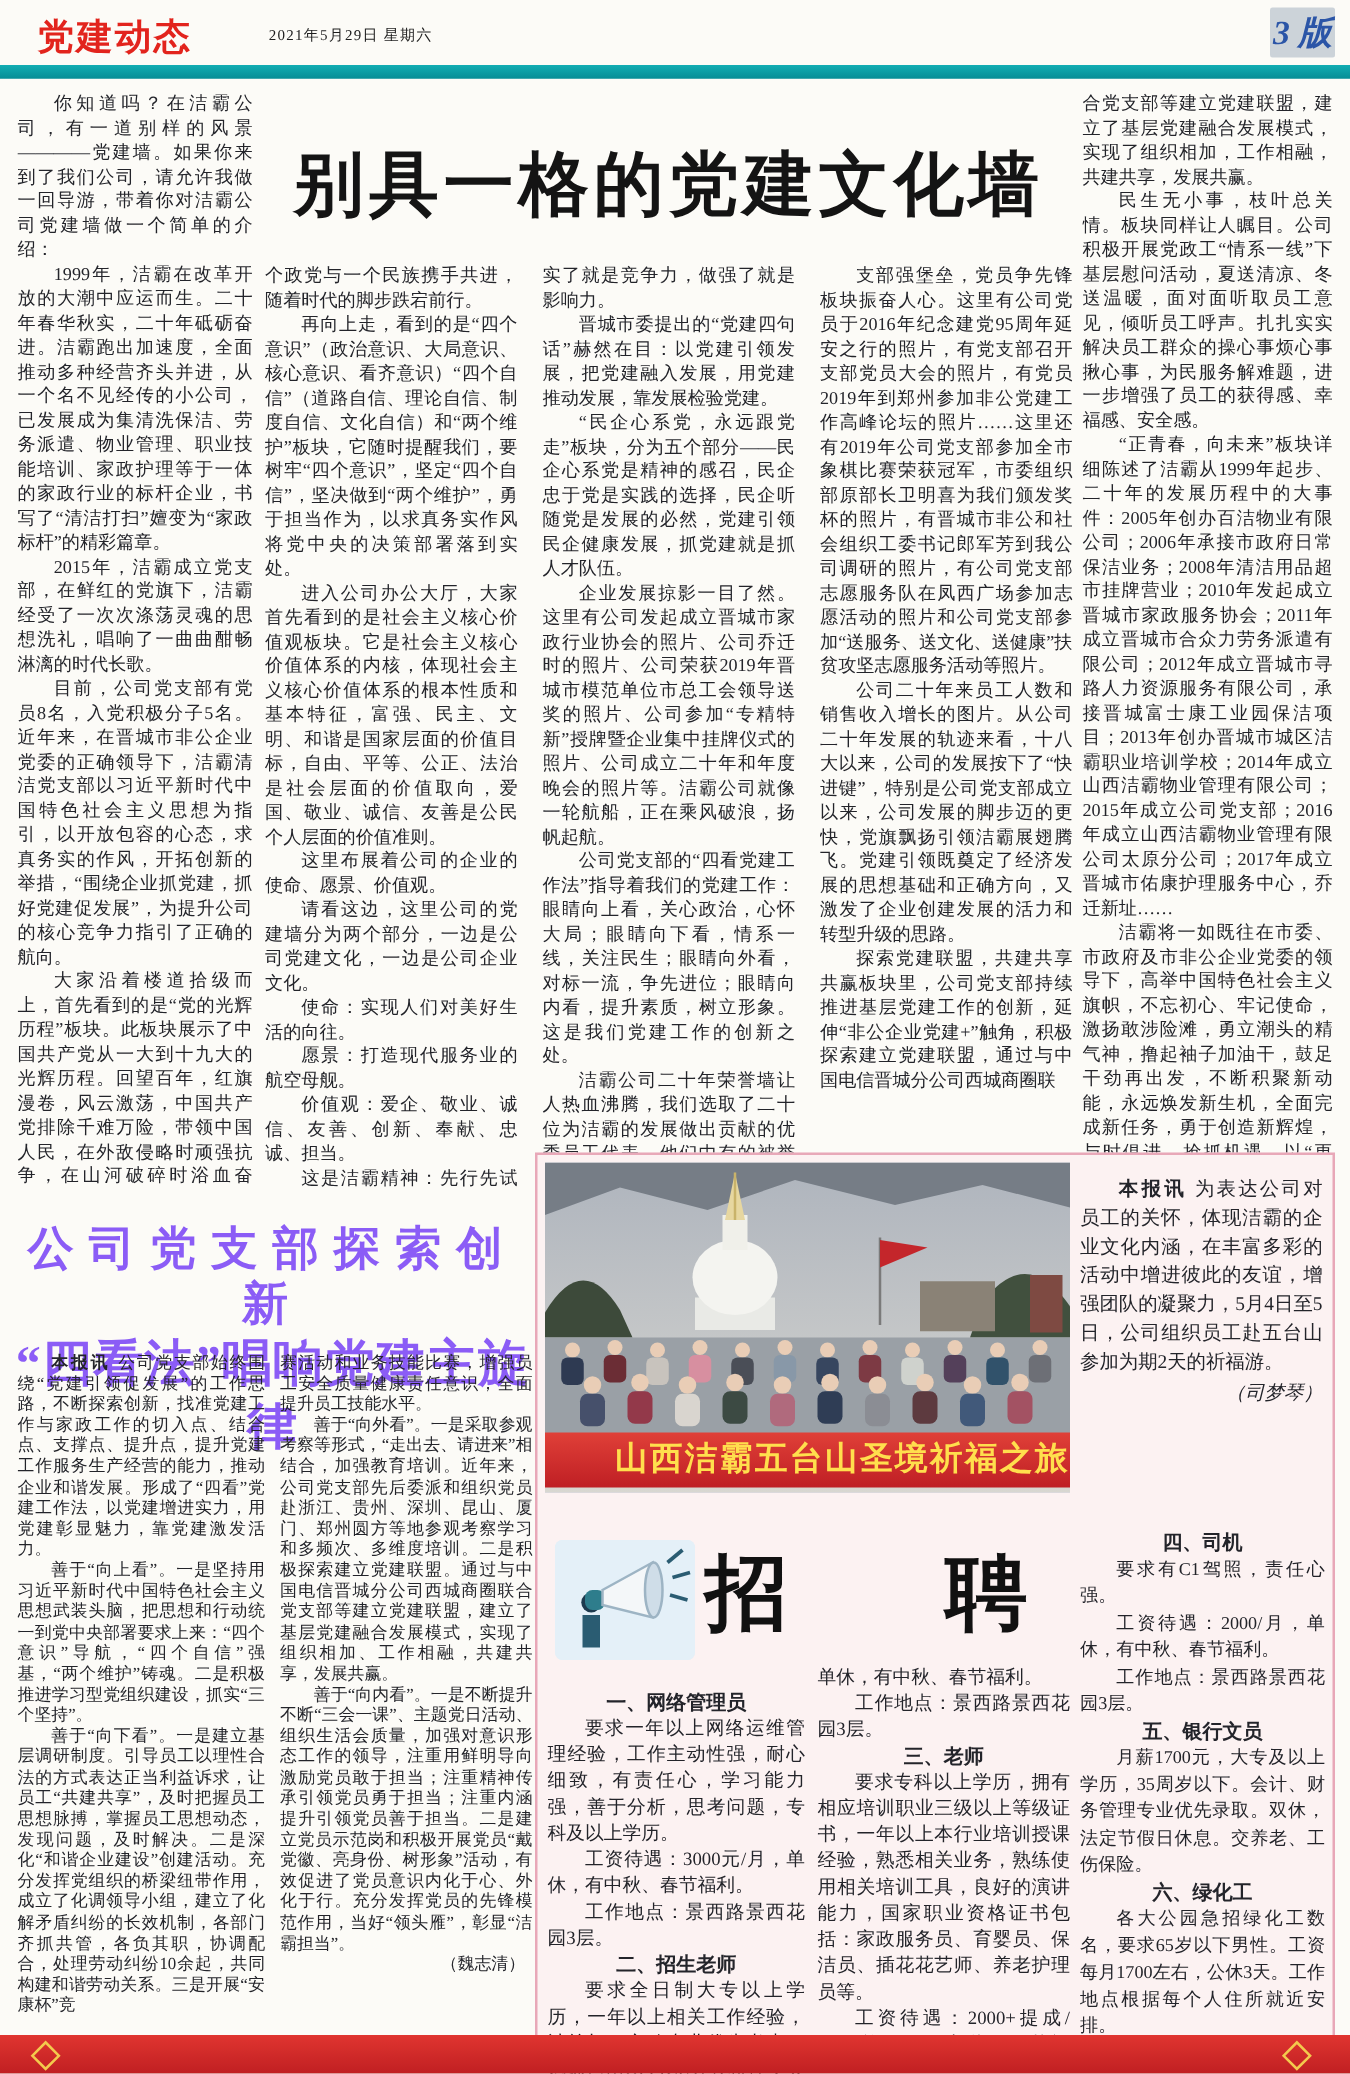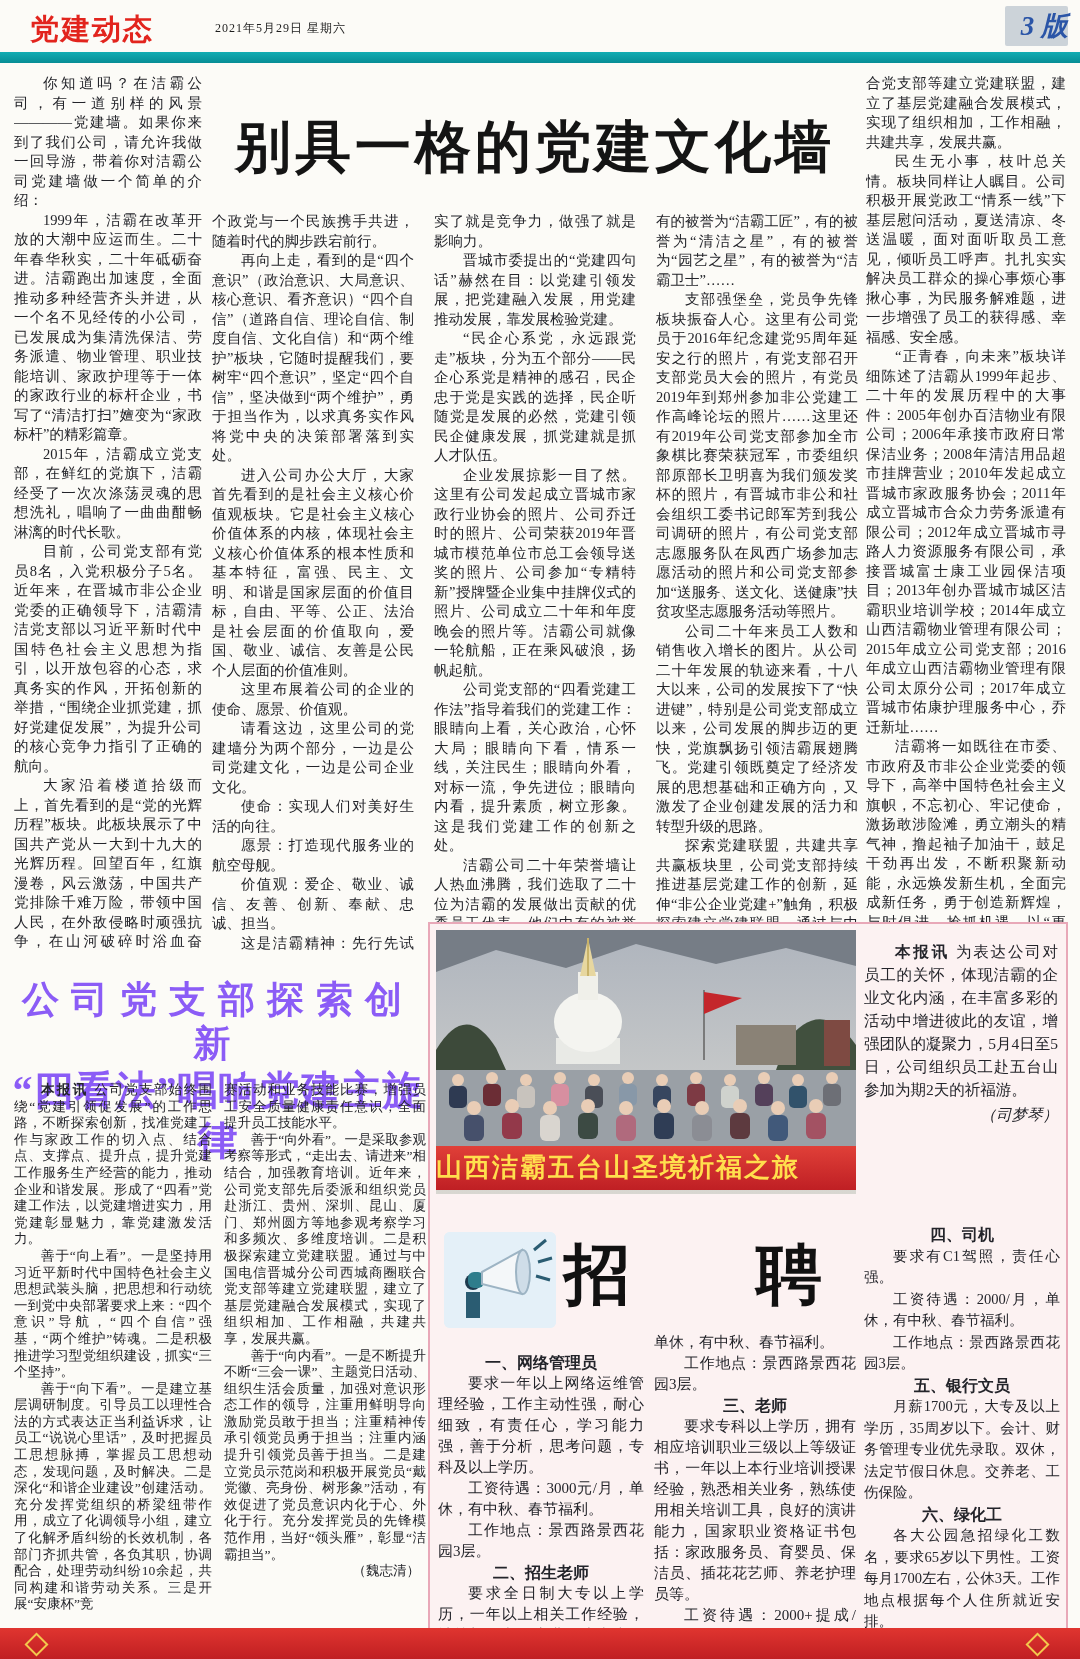--- a/index.html
+++ b/index.html
@@ -3,22 +3,22 @@
 <meta charset="utf-8">
 <style>
   html,body{margin:0;padding:0;background:#e8e6e2;}
   .page{position:relative;width:1080px;height:1659px;margin:0 auto;background:#fcfbf7;
         font-family:"Liberation Serif","DejaVu Serif",serif;color:#23242a;overflow:hidden;}
   
   .masthead{position:absolute;left:0;top:0;width:1080px;height:52px;}
   .section-title{position:absolute;left:30px;top:10px;font-family:"Liberation Sans","DejaVu Sans",sans-serif;
         font-weight:bold;font-size:29px;color:#e2241d;letter-spacing:2px;}
   .issue-date{position:absolute;left:215px;top:20px;font-size:12px;color:#1d1d1d;letter-spacing:1px;}
-  .page-num{position:absolute;right:12px;top:6px;width:63px;height:40px;background:#ccd3d9;
-        color:#2b55a7;font-weight:bold;font-size:27px;text-align:right;line-height:40px;
+  .page-num{position:absolute;right:12px;top:6px;width:52px;height:40px;background:#ccd3d9;
+        color:#2b55a7;font-weight:bold;font-size:27px;text-align:center;line-height:40px;
         font-style:italic;border-radius:2px;}
   .teal-bar{position:absolute;left:0;top:52px;width:1080px;height:11px;
         background:linear-gradient(#12adb3,#078d95);}
   
   .col{text-align:justify;overflow:hidden;}
   .col p{margin:0;text-indent:2em;}
   .col p.cont{text-indent:0;}
   .col p.sign{text-indent:0;text-align:right;padding-right:6px;}
   .s1col{position:absolute;font-size:14.5px;line-height:19.5px;}
   .col1{left:14px;top:74px;width:188px;height:876px;}
@@ -37,22 +37,22 @@
   .s2colL{left:14px;width:198px;}
   .s2colR{left:224px;width:202px;}
   .lead-p{margin:0;text-indent:2em;}
   .lead-p b{letter-spacing:1px;margin-right:6px;}
   
   .pinkbox{position:absolute;left:428px;top:922px;width:640px;height:726px;
         background:#fcf2f2;border:2px solid #e8a8b8;box-sizing:border-box;}
   .photo{position:absolute;left:6px;top:6px;width:420px;height:264px;overflow:hidden;background:#b9c0c8;}
   .photo svg{display:block;}
   .banner{position:absolute;left:0;bottom:4px;width:420px;height:44px;background:linear-gradient(#e04038,#bf1f24);
-        color:#ffdf4d;font-weight:bold;font-size:26px;line-height:44px;text-align:left;letter-spacing:2px;
-        font-family:Liberation Serif, serif;}
+        color:#ffdf4d;font-weight:bold;font-size:26px;line-height:44px;text-align:right;letter-spacing:2px;
+        font-family:Liberation Mono, monospace;}
   .pnews{position:absolute;left:434px;top:16px;width:194px;height:250px;font-size:15.5px;line-height:23px;text-align:justify;}
   .pnews .sign{margin:2px 0 0;text-align:right;text-indent:0;font-style:italic;}
   .recruit-icon{position:absolute;left:14px;top:308px;width:112px;height:96px;background:#e4f0f8;border-radius:6px;}
   .recruit-title{position:absolute;left:130px;top:300px;width:296px;height:100px;text-align:center;
         font-weight:900;font-size:66px;letter-spacing:30px;line-height:100px;color:#111;
         font-family:"Liberation Sans","DejaVu Sans",sans-serif;white-space:nowrap;}
   .rcol{position:absolute;font-size:15px;line-height:21px;}
   .rcolA{left:8px;top:428px;width:206px;height:312px;}
   .rcolB{left:224px;top:408px;width:202px;height:312px;}
   .rcolC{left:434px;top:300px;width:196px;height:420px;font-size:14.5px;line-height:21.5px;}
@@ -97,21 +97,20 @@
       </div>
     <div class="col s1col mid mid3">
         <p class="cont">实了就是竞争力，做强了就是影响力。</p>
         <p>晋城市委提出的“党建四句话”赫然在目：以党建引领发展，把党建融入发展，用党建推动发展，靠发展检验党建。</p>
         <p>“民企心系党，永远跟党走”板块，分为五个部分——民企心系党是精神的感召，民企忠于党是实践的选择，民企听随党是发展的必然，党建引领民企健康发展，抓党建就是抓人才队伍。</p>
         <p>企业发展掠影一目了然。这里有公司发起成立晋城市家政行业协会的照片、公司乔迁时的照片、公司荣获2019年晋城市模范单位市总工会领导送奖的照片、公司参加“专精特新”授牌暨企业集中挂牌仪式的照片、公司成立二十年和年度晚会的照片等。洁霸公司就像一轮航船，正在乘风破浪，扬帆起航。</p>
         <p>公司党支部的“四看党建工作法”指导着我们的党建工作：眼睛向上看，关心政治，心怀大局；眼睛向下看，情系一线，关注民生；眼睛向外看，对标一流，争先进位；眼睛向内看，提升素质，树立形象。这是我们党建工作的创新之处。</p>
         <p>洁霸公司二十年荣誉墙让人热血沸腾，我们选取了二十位为洁霸的发展做出贡献的优秀员工代表，他们中有的被誉为“洁霸先锋”，有的被誉为“管理之星”，有的被誉为“奉献之星”，有的被誉为“洁霸管家”，</p>
       </div>
     <div class="col s1col mid mid4">
-        <p class="cont">有的被誉为“洁霸工匠”，有的被誉为“清洁之星”，有的被誉为“园艺之星”，有的被誉为“洁霸卫士”……</p>
         <p>支部强堡垒，党员争先锋板块振奋人心。这里有公司党员于2016年纪念建党95周年延安之行的照片，有党支部召开支部党员大会的照片，有党员2019年到郑州参加非公党建工作高峰论坛的照片……这里还有2019年公司党支部参加全市象棋比赛荣获冠军，市委组织部原部长卫明喜为我们颁发奖杯的照片，有晋城市非公和社会组织工委书记郎军芳到我公司调研的照片，有公司党支部志愿服务队在凤西广场参加志愿活动的照片和公司党支部参加“送服务、送文化、送健康”扶贫攻坚志愿服务活动等照片。</p>
         <p>公司二十年来员工人数和销售收入增长的图片。从公司二十年发展的轨迹来看，十八大以来，公司的发展按下了“快进键”，特别是公司党支部成立以来，公司发展的脚步迈的更快，党旗飘扬引领洁霸展翅腾飞。党建引领既奠定了经济发展的思想基础和正确方向，又激发了企业创建发展的活力和转型升级的思路。</p>
         <p>探索党建联盟，共建共享共赢板块里，公司党支部持续推进基层党建工作的创新，延伸“非公企业党建+”触角，积极探索建立党建联盟，通过与中国电信晋城分公司西城商圈联</p>
       </div>
     <div class="col s1col col5">
         <p class="cont">合党支部等建立党建联盟，建立了基层党建融合发展模式，实现了组织相加，工作相融，共建共享，发展共赢。</p>
         <p>民生无小事，枝叶总关情。板块同样让人瞩目。公司积极开展党政工“情系一线”下基层慰问活动，夏送清凉、冬送温暖，面对面听取员工意见，倾听员工呼声。扎扎实实解决员工群众的操心事烦心事揪心事，为民服务解难题，进一步增强了员工的获得感、幸福感、安全感。</p>
         <p>“正青春，向未来”板块详细陈述了洁霸从1999年起步、二十年的发展历程中的大事件：2005年创办百洁物业有限公司；2006年承接市政府日常保洁业务；2008年清洁用品超市挂牌营业；2010年发起成立晋城市家政服务协会；2011年成立晋城市合众力劳务派遣有限公司；2012年成立晋城市寻路人力资源服务有限公司，承接晋城富士康工业园保洁项目；2013年创办晋城市城区洁霸职业培训学校；2014年成立山西洁霸物业管理有限公司；2015年成立公司党支部；2016年成立山西洁霸物业管理有限公司太原分公司；2017年成立晋城市佑康护理服务中心，乔迁新址……</p>
         <p>洁霸将一如既往在市委、市政府及市非公企业党委的领导下，高举中国特色社会主义旗帜，不忘初心、牢记使命，激扬敢涉险滩，勇立潮头的精气神，撸起袖子加油干，鼓足干劲再出发，不断积聚新动能，永远焕发新生机，全面完成新任务，勇于创造新辉煌，与时俱进，抢抓机遇，以“更高、更快、更强”的创业精神，不断开创洁霸规模化发展新局面。</p>
       </div>
@@ -119,21 +118,21 @@
 
   <div>
     <div class="s2-head">
       <div class="l1">公司党支部探索创新</div>
       <div class="l2">“四看法”唱响党建主旋律</div>
     </div>
     <div class="col s2col s2colL">
       <p class="lead-p"><b>本报讯</b><span>公司党支部始终围绕“党建引领促发展”的工作思路，不断探索创新，找准党建工作与家政工作的切入点、结合点、支撑点、提升点，提升党建工作服务生产经营的能力，推动企业和谐发展。形成了“四看”党建工作法，以党建增进实力，用党建彰显魅力，靠党建激发活力。</span></p>
       <div>
           <p>善于“向上看”。一是坚持用习近平新时代中国特色社会主义思想武装头脑，把思想和行动统一到党中央部署要求上来：“四个意识”导航，“四个自信”强基，“两个维护”铸魂。二是积极推进学习型党组织建设，抓实“三个坚持”。</p>
-          <p>善于“向下看”。一是建立基层调研制度。引导员工以理性合法的方式表达正当利益诉求，让员工“说说心里话”，及时把握员工思想脉搏，掌握员工思想动态，发现问题，及时解决。二是深化“和谐企业建设”创建活动。充分发挥党组织的桥梁纽带作用，成立了化调领导小组，建立了化解矛盾纠纷的长效机制，各部门齐抓共管，各负其职，协调配合，处理劳动纠纷10余起，共同构建和谐劳动关系。三是开展“安康杯”竞</p>
+          <p>善于“向下看”。一是建立基层调研制度。引导员工以理性合法的方式表达正当利益诉求，让员工“共建共享”，及时把握员工思想脉搏，掌握员工思想动态，发现问题，及时解决。二是深化“和谐企业建设”创建活动。充分发挥党组织的桥梁纽带作用，成立了化调领导小组，建立了化解矛盾纠纷的长效机制，各部门齐抓共管，各负其职，协调配合，处理劳动纠纷10余起，共同构建和谐劳动关系。三是开展“安康杯”竞</p>
         </div>
     </div>
     <div class="col s2col s2colR">
         <p class="cont">赛活动和业务技能比赛，增强员工安全质量健康责任意识，全面提升员工技能水平。</p>
         <p>善于“向外看”。一是采取参观考察等形式，“走出去、请进来”相结合，加强教育培训。近年来，公司党支部先后委派和组织党员赴浙江、贵州、深圳、昆山、厦门、郑州圆方等地参观考察学习和多频次、多维度培训。二是积极探索建立党建联盟。通过与中国电信晋城分公司西城商圈联合党支部等建立党建联盟，建立了基层党建融合发展模式，实现了组织相加、工作相融，共建共享，发展共赢。</p>
         <p>善于“向内看”。一是不断提升不断“三会一课”、主题党日活动、组织生活会质量，加强对意识形态工作的领导，注重用鲜明导向激励党员敢于担当；注重精神传承引领党员勇于担当；注重内涵提升引领党员善于担当。二是建立党员示范岗和积极开展党员“戴党徽、亮身份、树形象”活动，有效促进了党员意识内化于心、外化于行。充分发挥党员的先锋模范作用，当好“领头雁”，彰显“洁霸担当”。</p>
         <p class="sign">（魏志清）</p>
       </div>
   </div>
 

